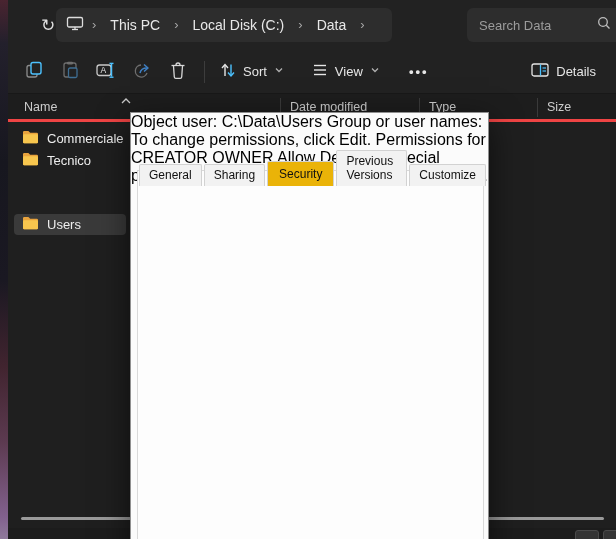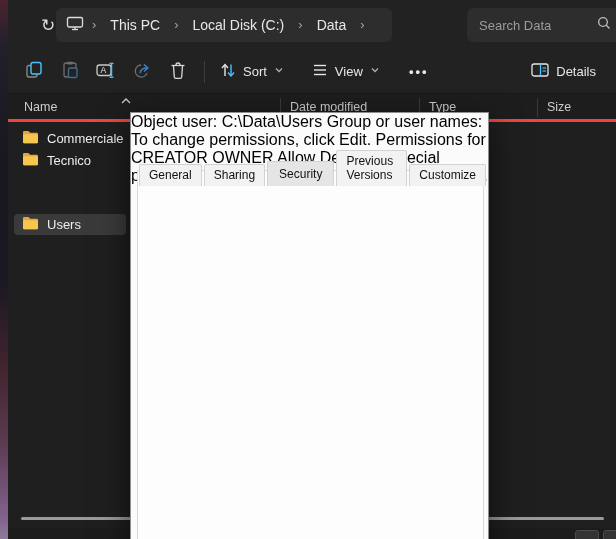--- a/index.html
+++ b/index.html
@@ -49,21 +49,21 @@
   
   .dialog { position:absolute; left:130px; top:112px; width:359px; height:440px; background:#fbfbfb;
     border:1px solid #8f8f8f; box-shadow:0 10px 30px rgba(0,0,0,.6); color:#000; }
   .dlg-titlebar { position:absolute; left:0; top:0; width:100%; height:30px; display:flex; align-items:center; padding:0 8px; gap:8px; }
   .dlg-title { font-size:12.5px; color:#111; }
   .dlg-close { margin-left:auto; width:22px; height:22px; display:flex; align-items:center; justify-content:center;
     font-size:13px; color:#222; }
   .tabs { position:absolute; left:8px; top:37px; display:flex; align-items:flex-end; z-index:2; }
   .tab { font-size:12px; color:#111; background:#f2f2f2; border:1px solid #d2d2d2; border-bottom:none;
     padding:3px 9px 4px 9px; margin-right:2px; border-radius:2px 2px 0 0; }
-  .tab.active { background:#e5e5e5; padding:5px 11px 5px 11px; margin-top:-3px; position:relative; z-index:3; }
+  .tab.active { background:#eab308; padding:5px 11px 5px 11px; margin-top:-3px; position:relative; z-index:3; }
   .tabpage { position:absolute; left:6px; top:57px; width:347px; height:383px; background:#fdfdfd; border:1px solid #d9d9d9; z-index:1; }
   .userbox { position:absolute; left:10px; top:116px; width:337px; height:90px; background:#fff; border:1px solid #8a8f99; overflow:hidden; }
   .userrow { height:17px; display:flex; align-items:center; gap:5px; padding-left:4px; font-size:11.5px; color:#000; }
   .userrow.selected { background:#dfe9f6; }
 
   .btn { position:absolute; width:86px; height:21px; background:#fdfdfd; border:1px solid #cfcfcf; border-radius:3px;
     font-size:12px; color:#000; display:flex; align-items:center; justify-content:center; }
   .btn.default { border:1px solid #0067c0; }
 
   .permbox { position:absolute; left:10px; top:266px; width:337px; height:114px; background:#fff; border:1px solid #8a8f99; overflow:hidden; }

